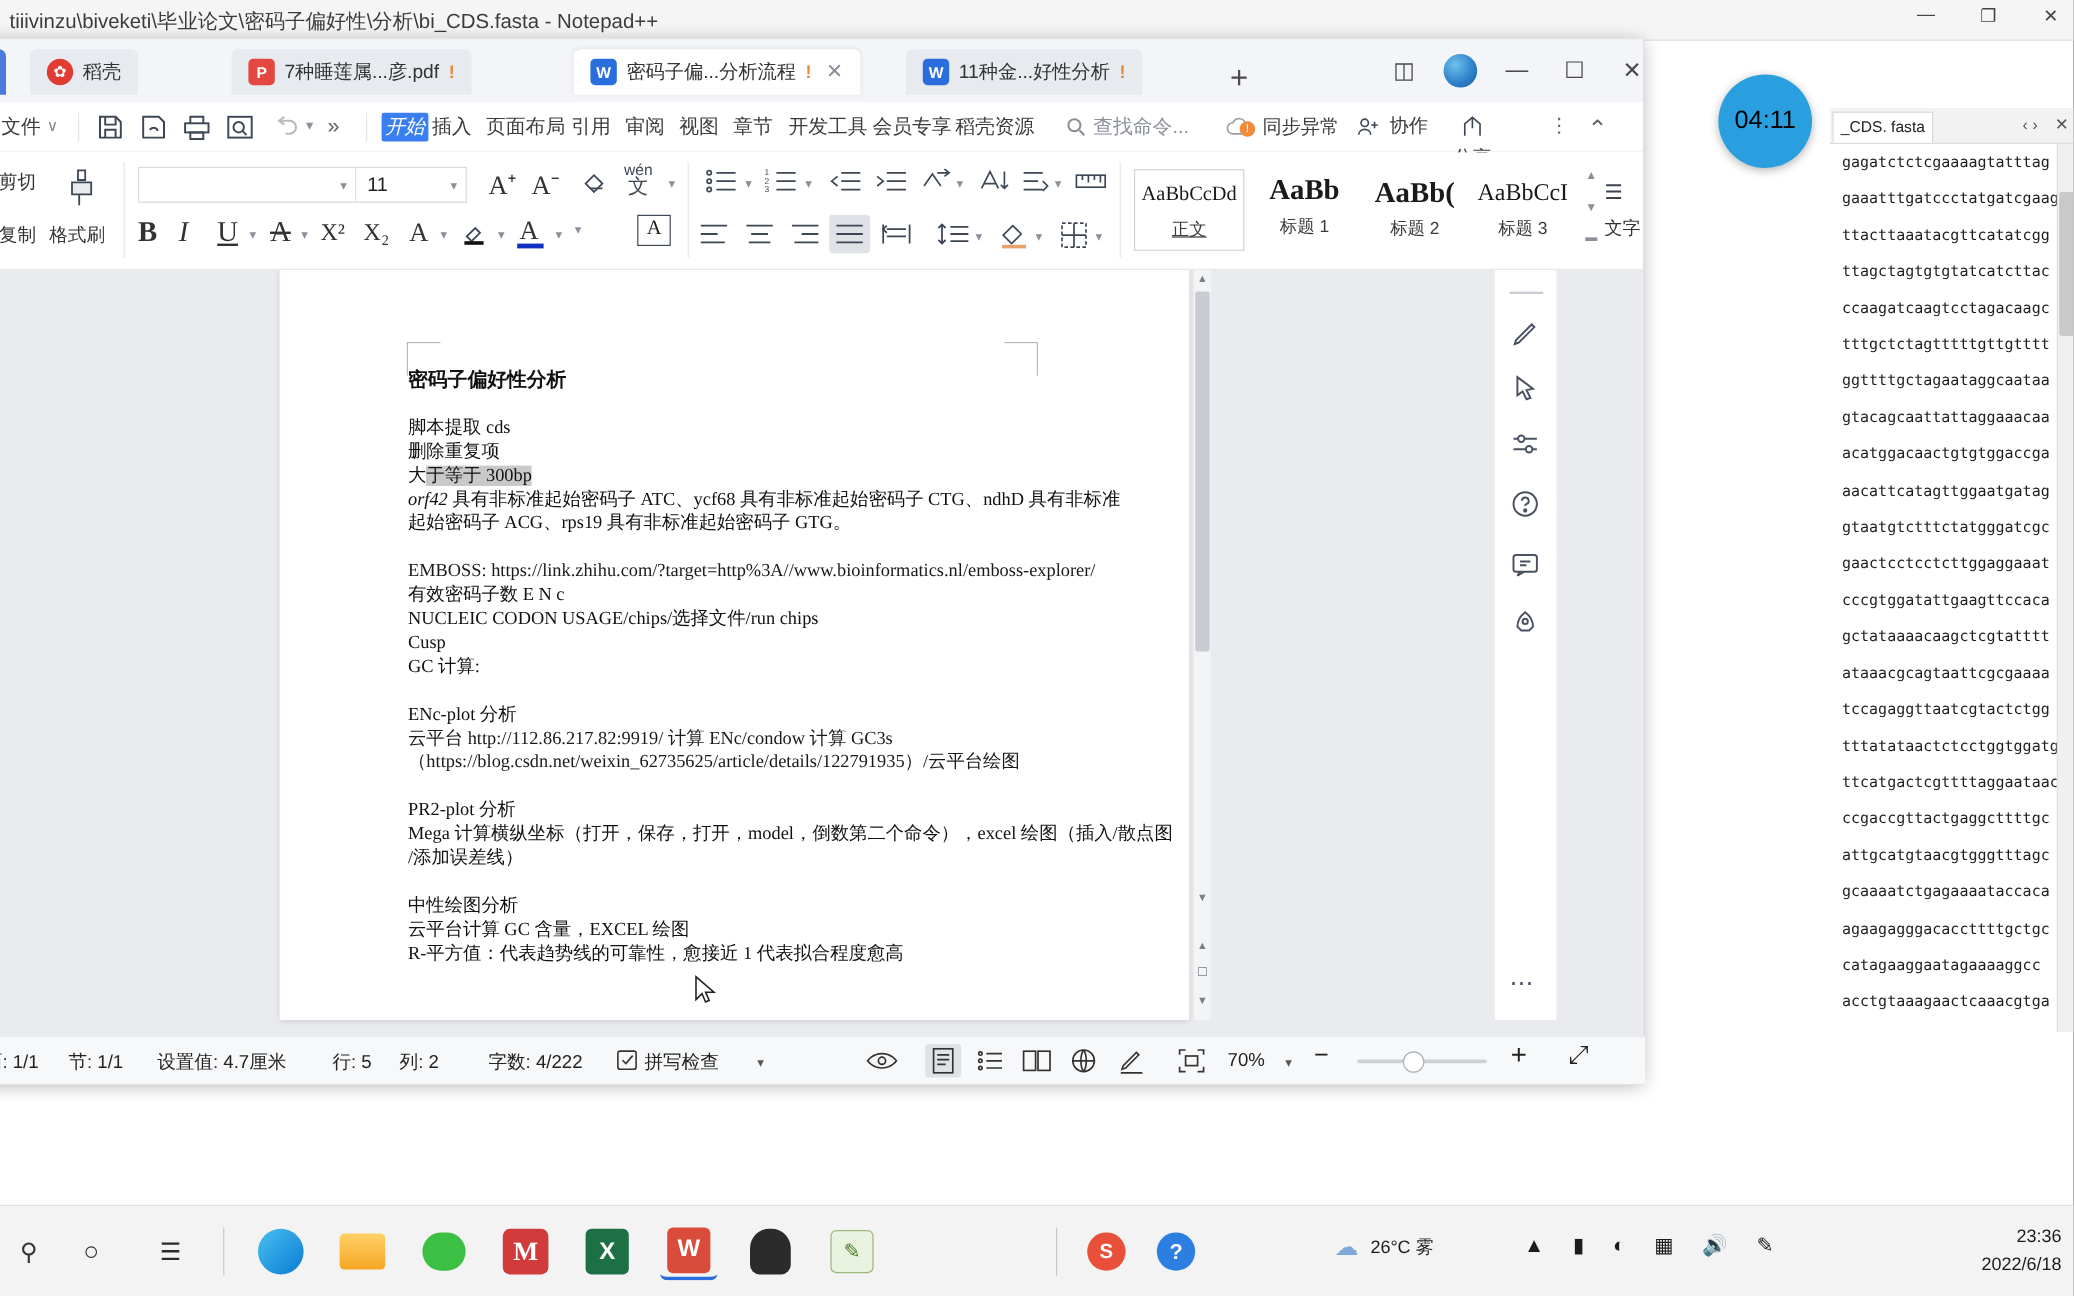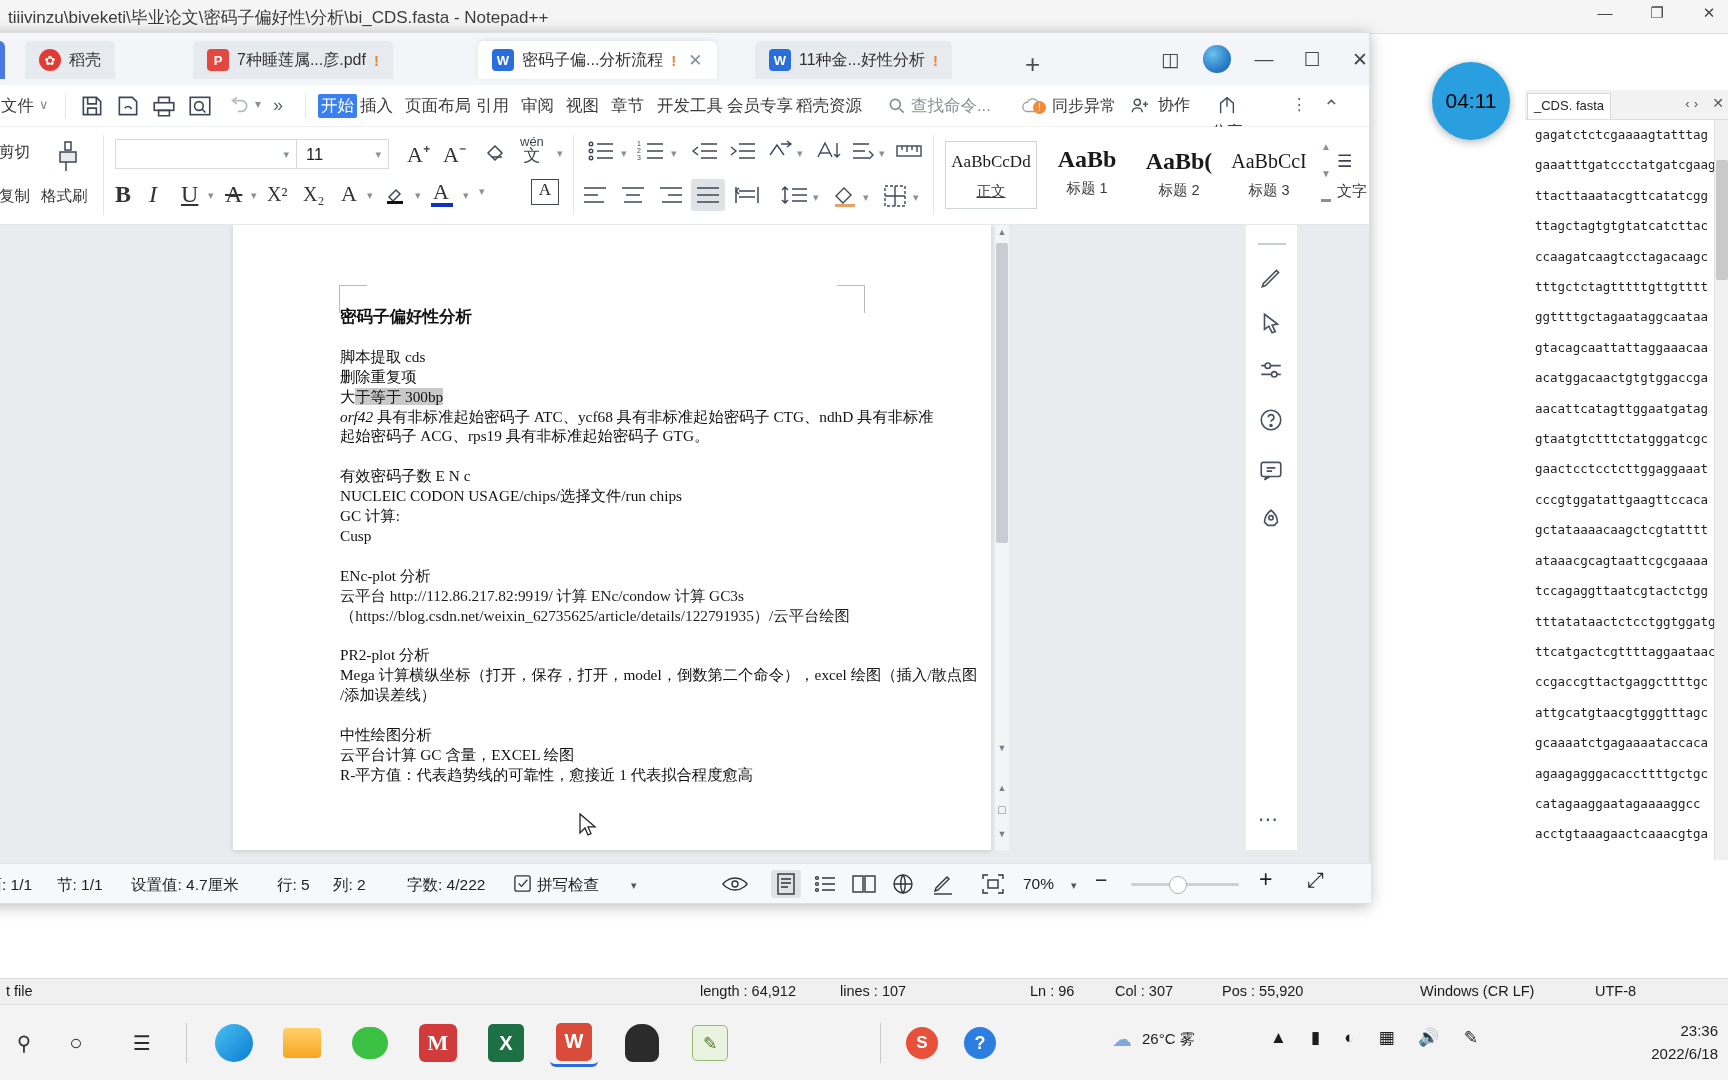--- a/index.html
+++ b/index.html
@@ -68,21 +68,21 @@
   .wtab.active{background:#ffffff;box-shadow:0 -1px 4px rgba(0,0,0,.08);}
   .wtab-plus{position:absolute;top:16px;font-size:26px;color:#4d4d4d;font-weight:300;}
   .wps-topright{position:absolute;top:12px;display:flex;align-items:center;gap:18px;}
   .wps-topright .b{font-size:19px;color:#4a4a4a;width:30px;text-align:center;}
   .globe{width:28px;height:28px;border-radius:50%;
      background:radial-gradient(circle at 35% 32%,#6fc0ea 0%,#2a7fc9 60%,#1b5c99 100%);}
 
   
   .wps-menu{position:relative;height:42px;background:#fff;border-bottom:1px solid #eef0f2;}
   .mi{position:absolute;top:10px;font-size:16.5px;color:#3c3c3c;white-space:nowrap;}
-  .mi.sel{background:#3a7ff0;color:#fff;padding:1px 3px;border-radius:2px;top:9px;}
+  .mi.sel{background:#3a7ff0;color:#fff;padding:1px 3px;border-radius:2px;top:9px;font-style:italic;}
   .qicon{position:absolute;top:8px;width:26px;height:26px;color:#3e4756;}
   .sep{position:absolute;top:9px;width:1px;height:24px;background:#e3e5e8;}
   .wps-menu .right{position:absolute;top:10px;font-size:16px;color:#3c3c3c;display:flex;align-items:center;gap:7px;white-space:nowrap;}
 
   
   .wps-ribbon{position:relative;height:98px;background:#fff;border-bottom:1px solid #e6e8ea;}
   .rb{position:absolute;font-size:15.5px;color:#333;white-space:nowrap;}
   .stylecard{position:absolute;top:2px;width:92px;height:68px;text-align:center;}
   .stylecard .big{font-size:24px;color:#1a1a1a;line-height:40px;font-family:"Liberation Serif",serif;}
   .stylecard .nm{font-size:14.5px;color:#3a3a3a;}
@@ -179,30 +179,20 @@
         <div>gcaaaatctgagaaaataccaca</div>
         <div>agaagagggacaccttttgctgc</div>
         <div>catagaaggaatagaaaaggcc</div>
         <div>acctgtaaagaactcaaacgtga</div>
       </div>
 
     <div class="npp-scroll">
       <div class="npp-scroll-thumb"></div>
     </div>
 
-    <div class="npp-status">
-      <div class="cell" style="left:6px">t file</div>
-      <div class="cell" style="left:700px">length : 64,912</div>
-      <div class="cell" style="left:840px">lines : 107</div>
-      <div class="cell" style="left:1030px">Ln : 96</div>
-      <div class="cell" style="left:1115px">Col : 307</div>
-      <div class="cell" style="left:1222px">Pos : 55,920</div>
-      <div class="cell" style="left:1420px">Windows (CR LF)</div>
-      <div class="cell" style="left:1595px">UTF-8</div>
-    </div>
   </div>
 
   <div class="wps">
 
     <div class="wps-tabs">
       <div class="wtab home" style="left:-8px;width:70px;justify-content:flex-end;">
         
       </div>
 
       <div class="wtab inactive" style="left:82px;">
@@ -484,24 +474,25 @@
 
         <div class="doctext" id="doc-body">
             <p class="bold" style="font-size: 16.5px;">密码子偏好性分析</p>
             <div class="blank"></div>
             <p>脚本提取 cds</p>
             <p>删除重复项</p>
             <p>大<span class="hl">于等于 300bp</span></p>
             <p><span class="ital">orf42</span> 具有非标准起始密码子 ATC、ycf68 具有非标准起始密码子 CTG、ndhD 具有非标准</p>
             <p>起始密码子 ACG、rps19 具有非标准起始密码子 GTG。</p>
             <div class="blank"></div>
+            <p><span class="lnk">EMBOSS: https://link.zhihu.com/?target=http%3A//www.bioinformatics.nl/emboss-explorer/</span></p>
             <p>有效密码子数 E N c</p>
             <p>NUCLEIC CODON USAGE/chips/选择文件/run chips</p>
+            <p>Cusp</p>
             <p>GC 计算:</p>
-            <p>Cusp</p>
             <div class="blank"></div>
             <p>ENc-plot 分析</p>
             <p><span class="lnk">云平台 http://112.86.217.82:9919/ 计算 ENc/condow 计算 GC3s</span></p>
             <p><span class="lnk">（https://blog.csdn.net/weixin_62735625/article/details/122791935）/云平台绘图</span></p>
             <div class="blank"></div>
             <p>PR2-plot 分析</p>
             <p>Mega 计算横纵坐标（打开，保存，打开，model，倒数第二个命令），excel 绘图（插入/散点图</p>
             <p>/添加误差线）</p>
             <div class="blank"></div>
             <p>中性绘图分析</p>

